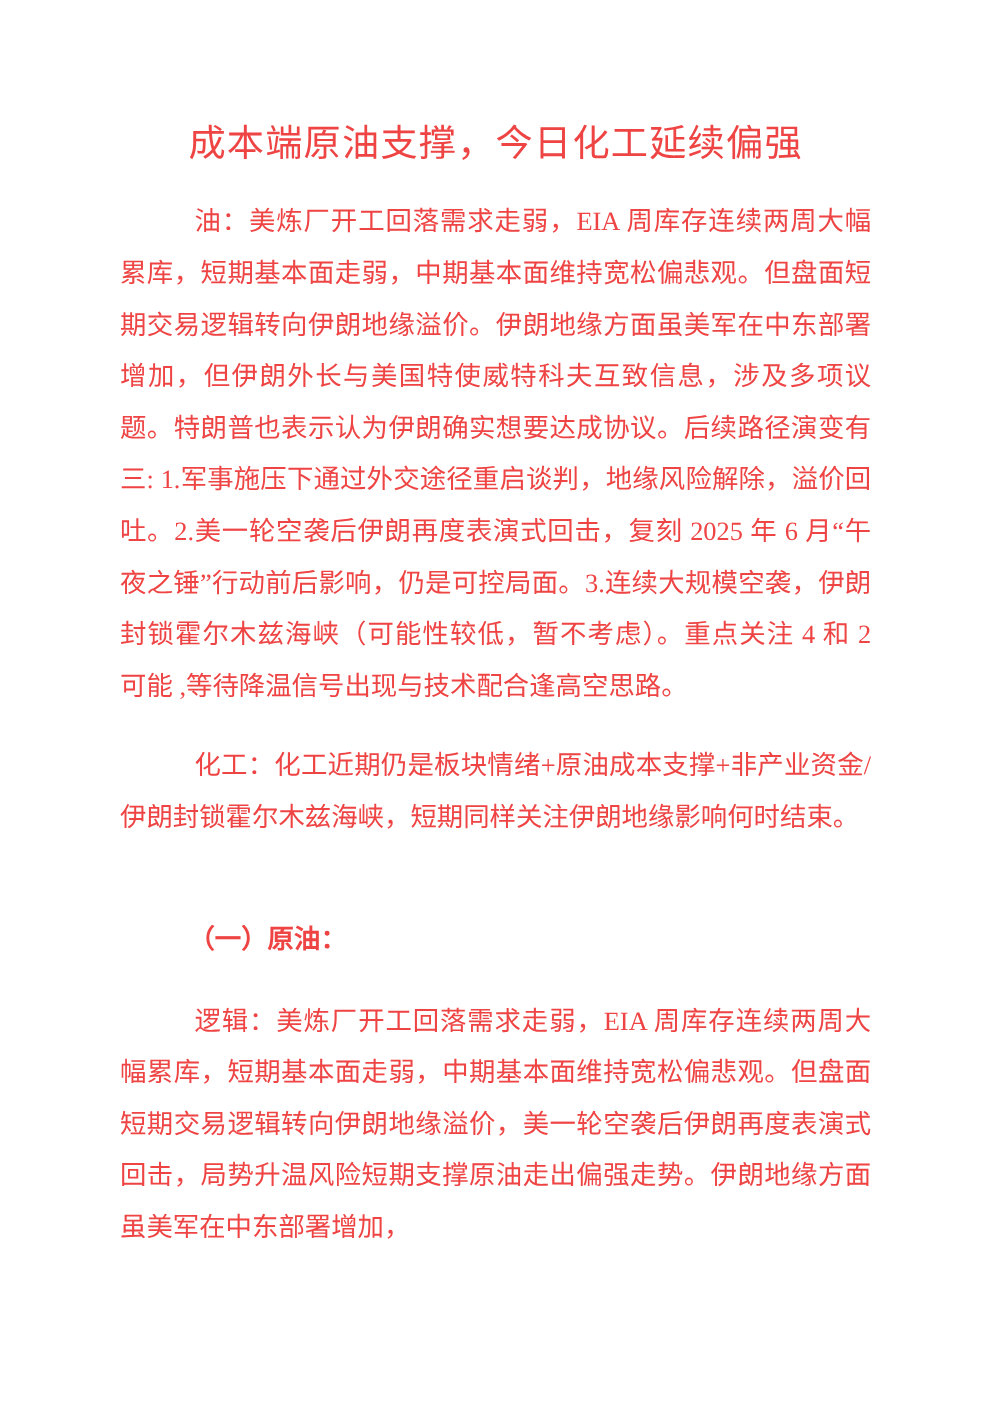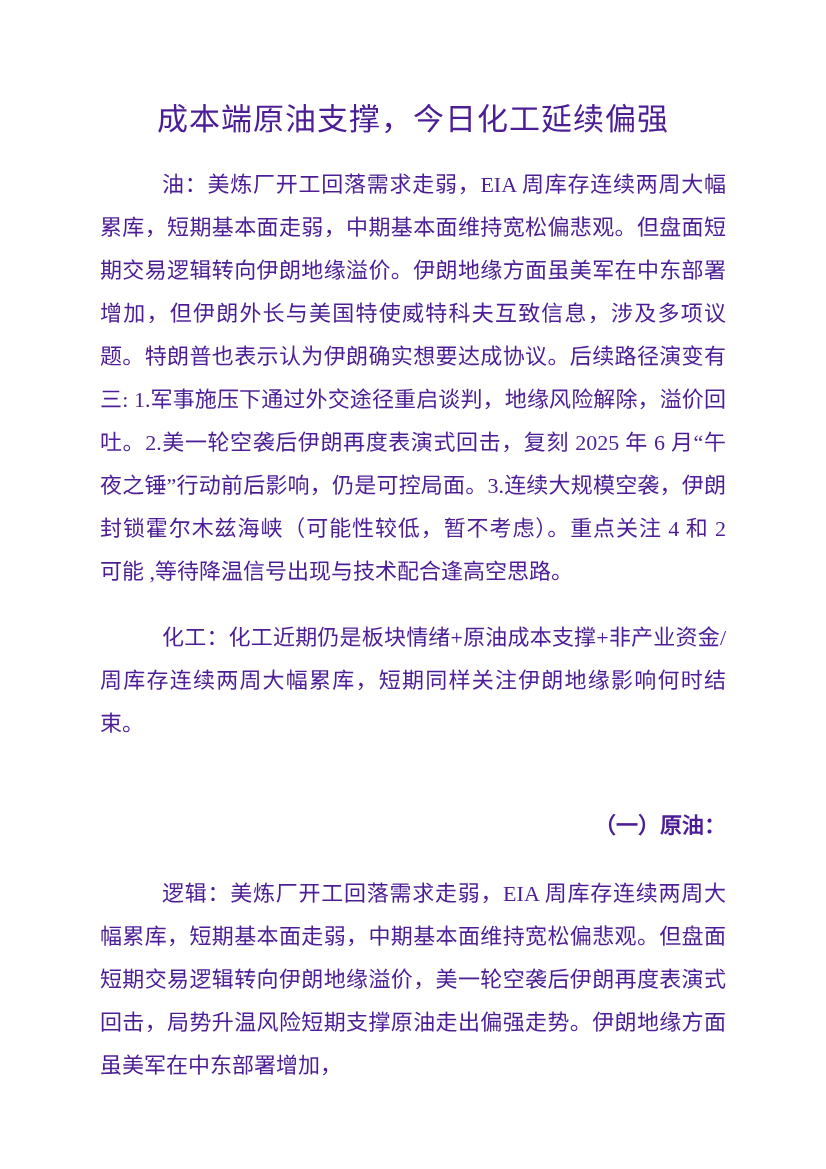--- a/index.html
+++ b/index.html
@@ -6,21 +6,21 @@
     margin: 0;
     padding: 0;
     background: #ffffff;
   }
   .page {
     position: relative;
     width: 826px;
     height: 1169px;
     margin: 0 auto;
     background: #ffffff;
-    color: #4c1d95;
+    color: #ef4444;
     box-sizing: border-box;
     overflow: hidden;
     font-family: "Liberation Serif", "DejaVu Serif", serif;
   }
   .content {
     margin: 0 100px;
   }
   .doc-title {
     margin: 98px 0 0 0;
     font-size: 31px;
@@ -48,35 +48,34 @@
   }
   .para-oil { margin-top: 21px; }
   .para-chem { margin-top: 23px; }
   .section-heading {
     margin: 66px 0 2px 0;
     font-size: 22px;
     line-height: 30px;
     font-weight: 700;
     text-indent: 57px;
     font-family: "Liberation Sans", "DejaVu Sans", sans-serif;
-    text-align: right;
   }
   .para-logic { margin-top: 31px; }
 </style>
 </head>
 <body>
 
 <div class="page">
   <div class="content">
 
     <h1 class="doc-title">成本端原油支撑，今日化工延续偏强</h1>
 
 
     <p class="body-para para-oil">油：美炼厂开工回落需求走弱，EIA 周库存连续两周大幅累库，短期基本面走弱，中期基本面维持宽松偏悲观。但盘面短期交易逻辑转向伊朗地缘溢价。伊朗地缘方面虽美军在中东部署增加，但伊朗外长与美国特使威特科夫互致信息，涉及多项议题。特朗普也表示认为伊朗确实想要达成协议。后续路径演变有三: 1.军事施压下通过外交途径重启谈判，地缘风险解除，溢价回吐。2.美一轮空袭后伊朗再度表演式回击，复刻 2025 年 6 月“午夜之锤”行动前后影响，仍是可控局面。3.连续大规模空袭，伊朗封锁霍尔木兹海峡（可能性较低，暂不考虑）。重点关注 4 和 2 可能 ,等待降温信号出现与技术配合逢高空思路。</p>
 
-    <p class="body-para para-chem">化工：化工近期仍是板块情绪+原油成本支撑+非产业资金/周库存连续两周大幅累库，短期同样关注伊朗地缘影响何时结束。</p>
+    <p class="body-para para-chem">化工：化工近期仍是板块情绪+原油成本支撑+非产业资金/伊朗封锁霍尔木兹海峡，短期同样关注伊朗地缘影响何时结束。</p>
 
     <h3 class="section-heading">（一）原油：</h3>
 
     <p class="body-para para-logic">逻辑：美炼厂开工回落需求走弱，EIA 周库存连续两周大幅累库，短期基本面走弱，中期基本面维持宽松偏悲观。但盘面短期交易逻辑转向伊朗地缘溢价，美一轮空袭后伊朗再度表演式回击，局势升温风险短期支撑原油走出偏强走势。伊朗地缘方面虽美军在中东部署增加，</p>
 
   </div>
 </div>
 
 </body></html>

